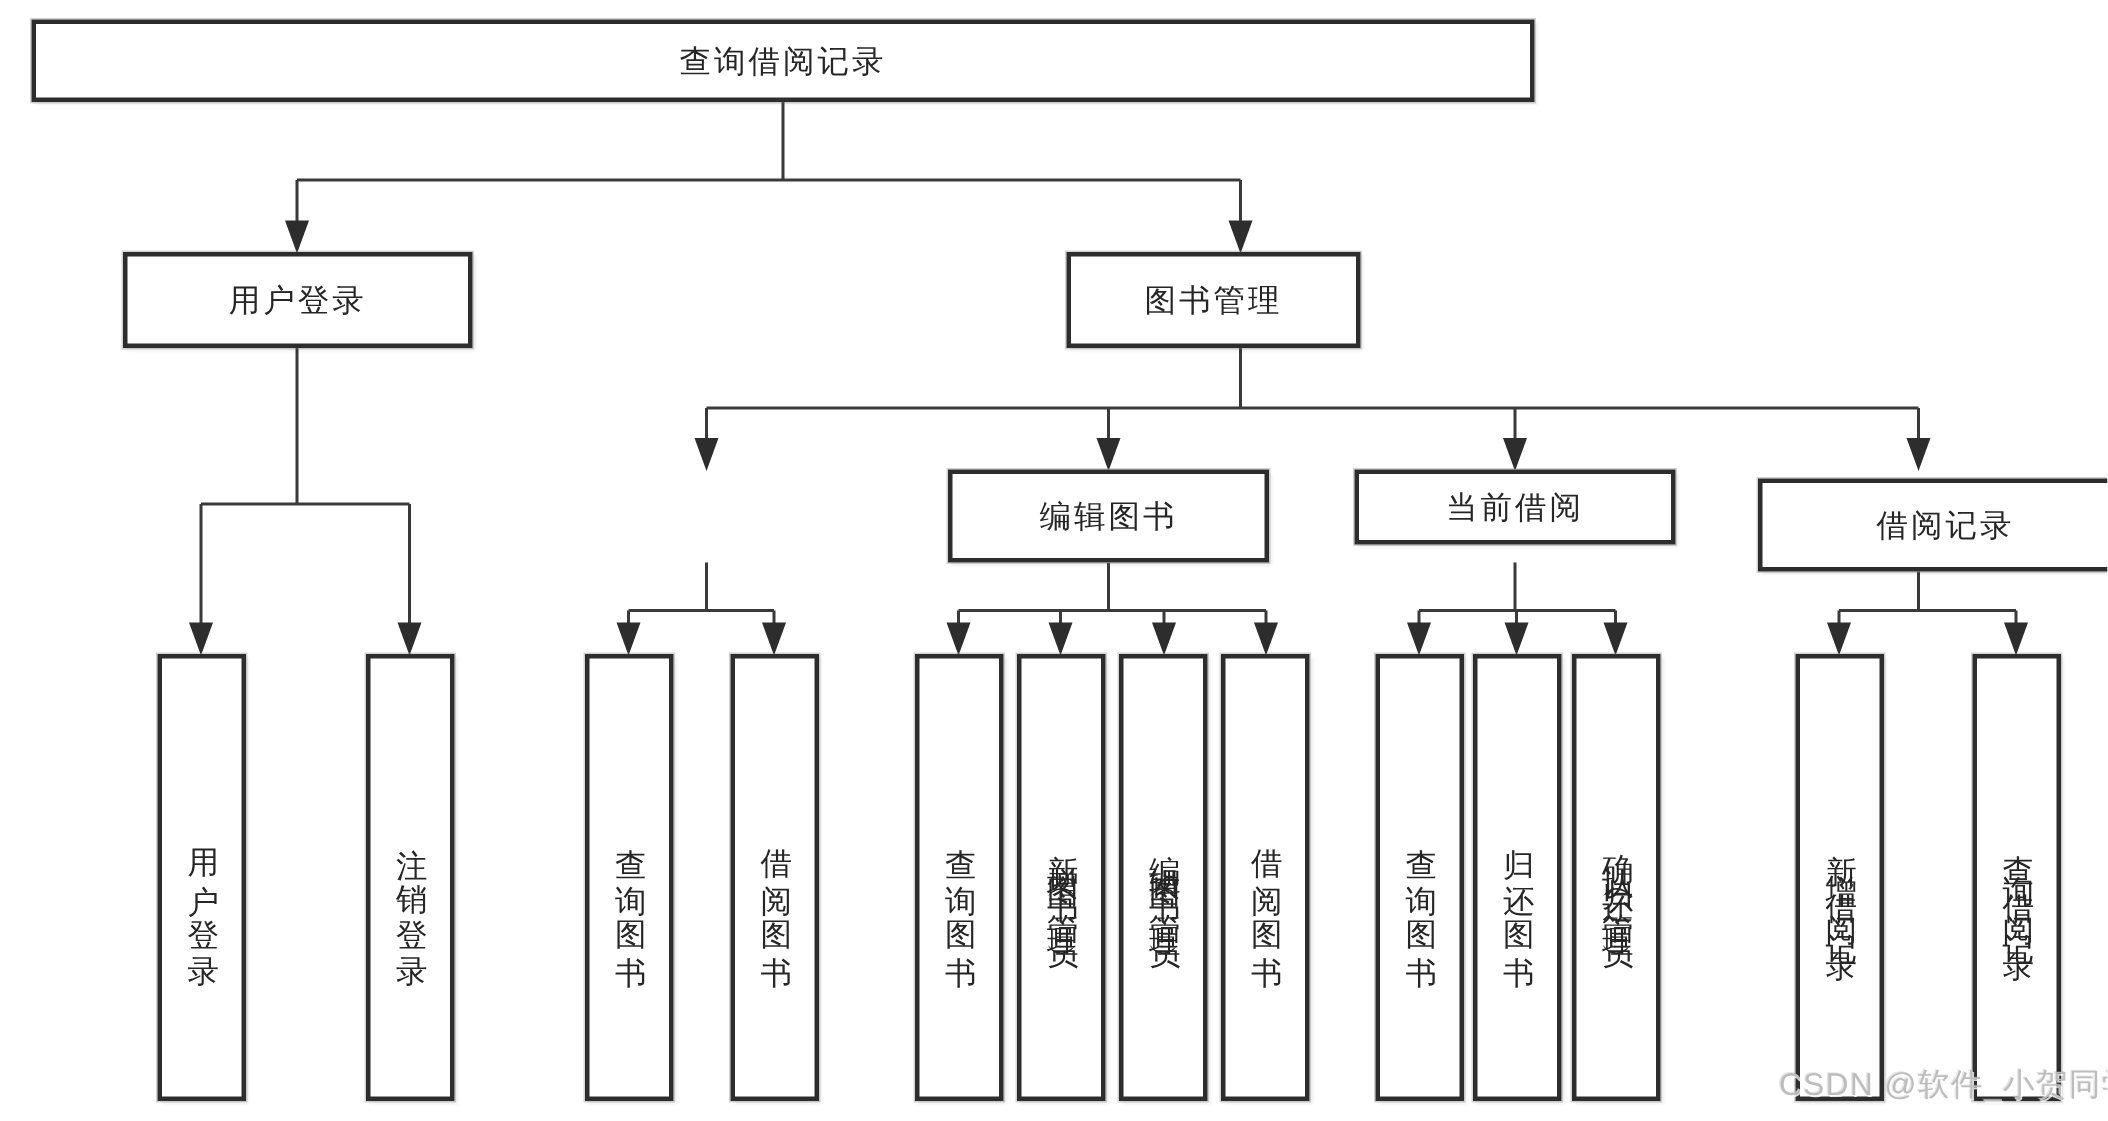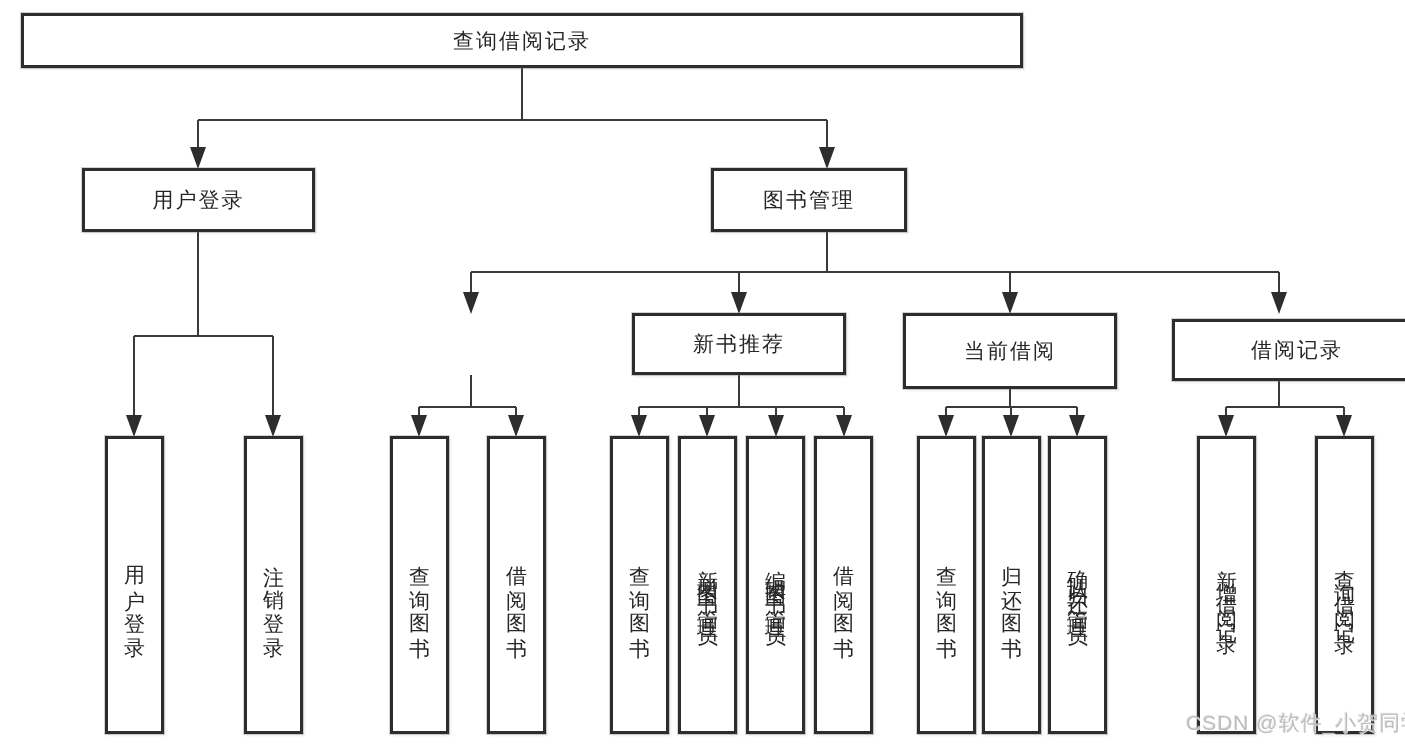--- a/index.html
+++ b/index.html
@@ -42,21 +42,21 @@
   }
   .ls4 span{letter-spacing:24px;margin-bottom:-24px;}
   .ls6 span{letter-spacing:13px;margin-bottom:-13px;}
   .ls9 span{letter-spacing:8px;margin-bottom:-8px;font-size:21px;}
   
   .n-root{left:21px;top:13px;width:1002px;height:55px;}
   .n-user-login{left:82px;top:168px;width:233px;height:64px;}
   .n-book-mgmt{left:711px;top:168px;width:196px;height:64px;}
   .n-new-book{left:363px;top:313px;width:216px;height:62px;}
   .n-book-borrow{left:632px;top:313px;width:214px;height:62px;}
-  .n-current-borrow{left:903px;top:313px;width:214px;height:76px;}
+  .n-current-borrow{left:903px;top:313px;width:214px;height:50px;}
   .n-borrow-records{left:1172px;top:319px;width:250px;height:62px;}
   .leaf{top:436px;width:59px;height:298px;}
   .n-ul-login{left:105px;}
   .n-ul-logout{left:244px;}
   .n-nb-query{left:390px;}
   .n-nb-borrow{left:487px;}
   .n-bb-query{left:610px;}
   .n-bb-add{left:678px;}
   .n-bb-edit{left:746px;}
   .n-bb-borrow{left:814px;}
@@ -126,21 +126,21 @@
       <polygon points="1218,415 1234,415 1226,437"></polygon>
       <polygon points="1336,415 1352,415 1344,437"></polygon>
     </g>
   </svg>
 
   <div class="node n-root">查询借阅记录</div>
 
   <div class="node n-user-login">用户登录</div>
   <div class="node n-book-mgmt">图书管理</div>
 
-  <div class="node n-book-borrow">新书推荐</div>
+  <div class="node n-book-borrow">编辑图书</div>
   <div class="node n-current-borrow">当前借阅</div>
   <div class="node n-borrow-records">借阅记录</div>
 
   <div class="node leaf ls4 n-ul-login">
     <span>用户登录</span>
   </div>
   <div class="node leaf ls4 n-ul-logout">
     <span>注销登录</span>
   </div>
 

